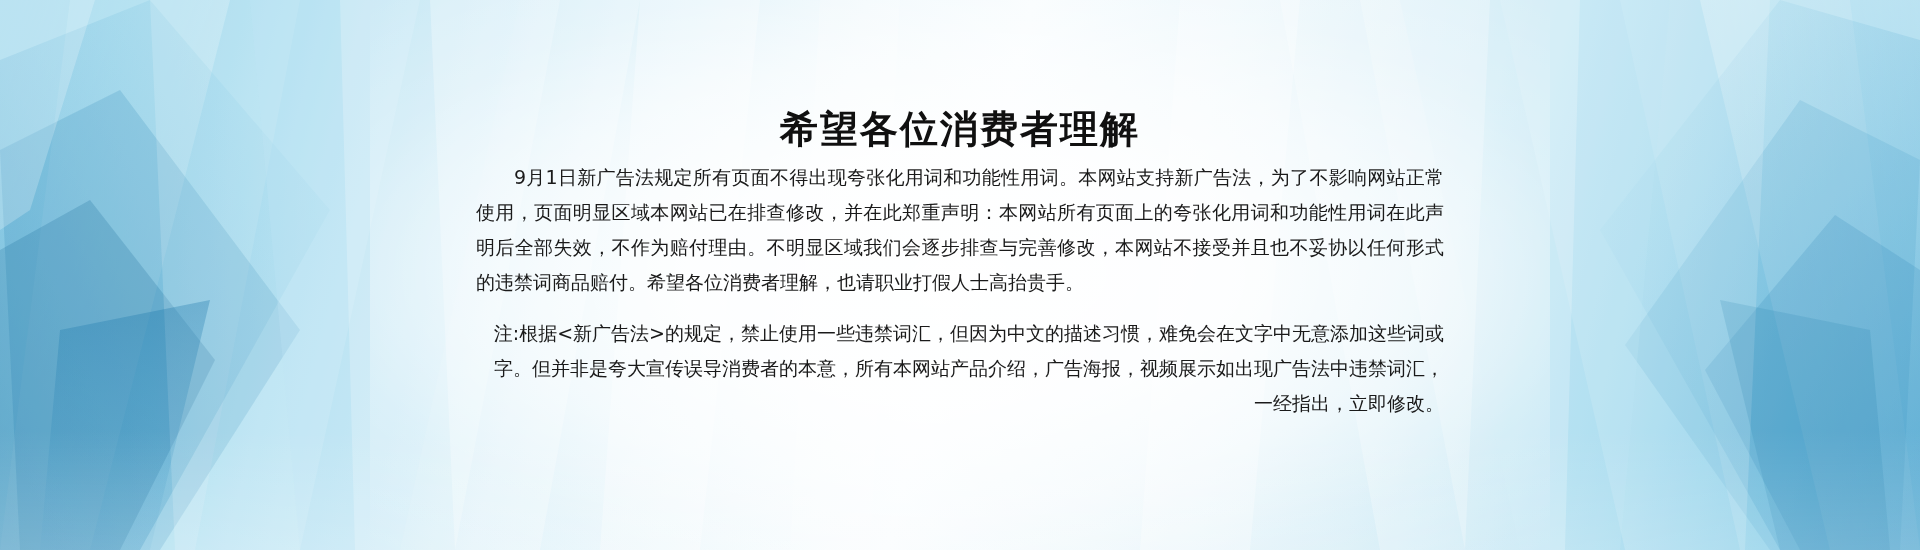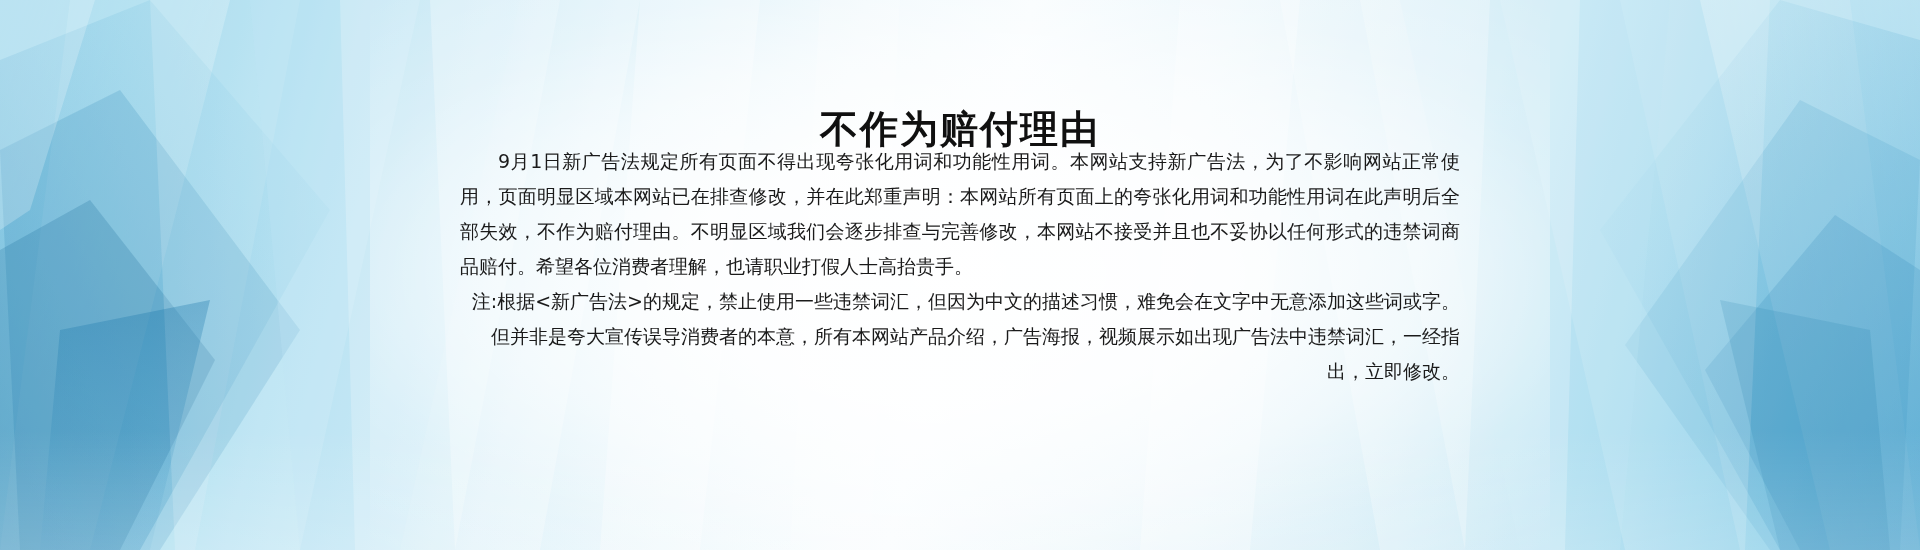--- a/index.html
+++ b/index.html
@@ -95,21 +95,21 @@
     top: 144px;
     left: 0;
     width: 1000px;
     color: #1a1a1a;
     font-size: 19px;
     line-height: 35px;
     text-align: justify;
     text-justify: inter-ideograph;
   }
   .para {
-    margin: 0;
+    margin: 16px;
     text-align: justify;
     text-justify: inter-ideograph;
   }
   .para.indent { text-indent: 2em; }
   .para:last-child { text-align: right; }
 </style>
 </head>
 <body>
 
 <div class="banner">
@@ -173,21 +173,21 @@
       <polygon points="1180,0 1300,0 1250,550 1140,550" fill="#ffffff" opacity="0.30"></polygon>
       <polygon points="820,0 900,0 870,550 790,550" fill="#ffffff" opacity="0.20"></polygon>
     </svg>
   </div>
 
   <div class="glow"></div>
   <div class="bottom-band"></div>
 
   <div class="content">
 
-    <h1 class="page-title">不作为赔付理由</h1>
+    <h1 class="page-title">希望各位消费者理解</h1>
 
     <div class="body-copy">
       <p class="para indent">9月1日新广告法规定所有页面不得出现夸张化用词和功能性用词。本网站支持新广告法，为了不影响网站正常使用，页面明显区域本网站已在排查修改，并在此郑重声明：本网站所有页面上的夸张化用词和功能性用词在此声明后全部失效，不作为赔付理由。不明显区域我们会逐步排查与完善修改，本网站不接受并且也不妥协以任何形式的违禁词商品赔付。希望各位消费者理解，也请职业打假人士高抬贵手。</p>
       <p class="para">注:根据&lt;新广告法&gt;的规定，禁止使用一些违禁词汇，但因为中文的描述习惯，难免会在文字中无意添加这些词或字。但并非是夸大宣传误导消费者的本意，所有本网站产品介绍，广告海报，视频展示如出现广告法中违禁词汇，一经指出，立即修改。</p>
     </div>
 
   </div>
 </div>
 
 </body></html>

